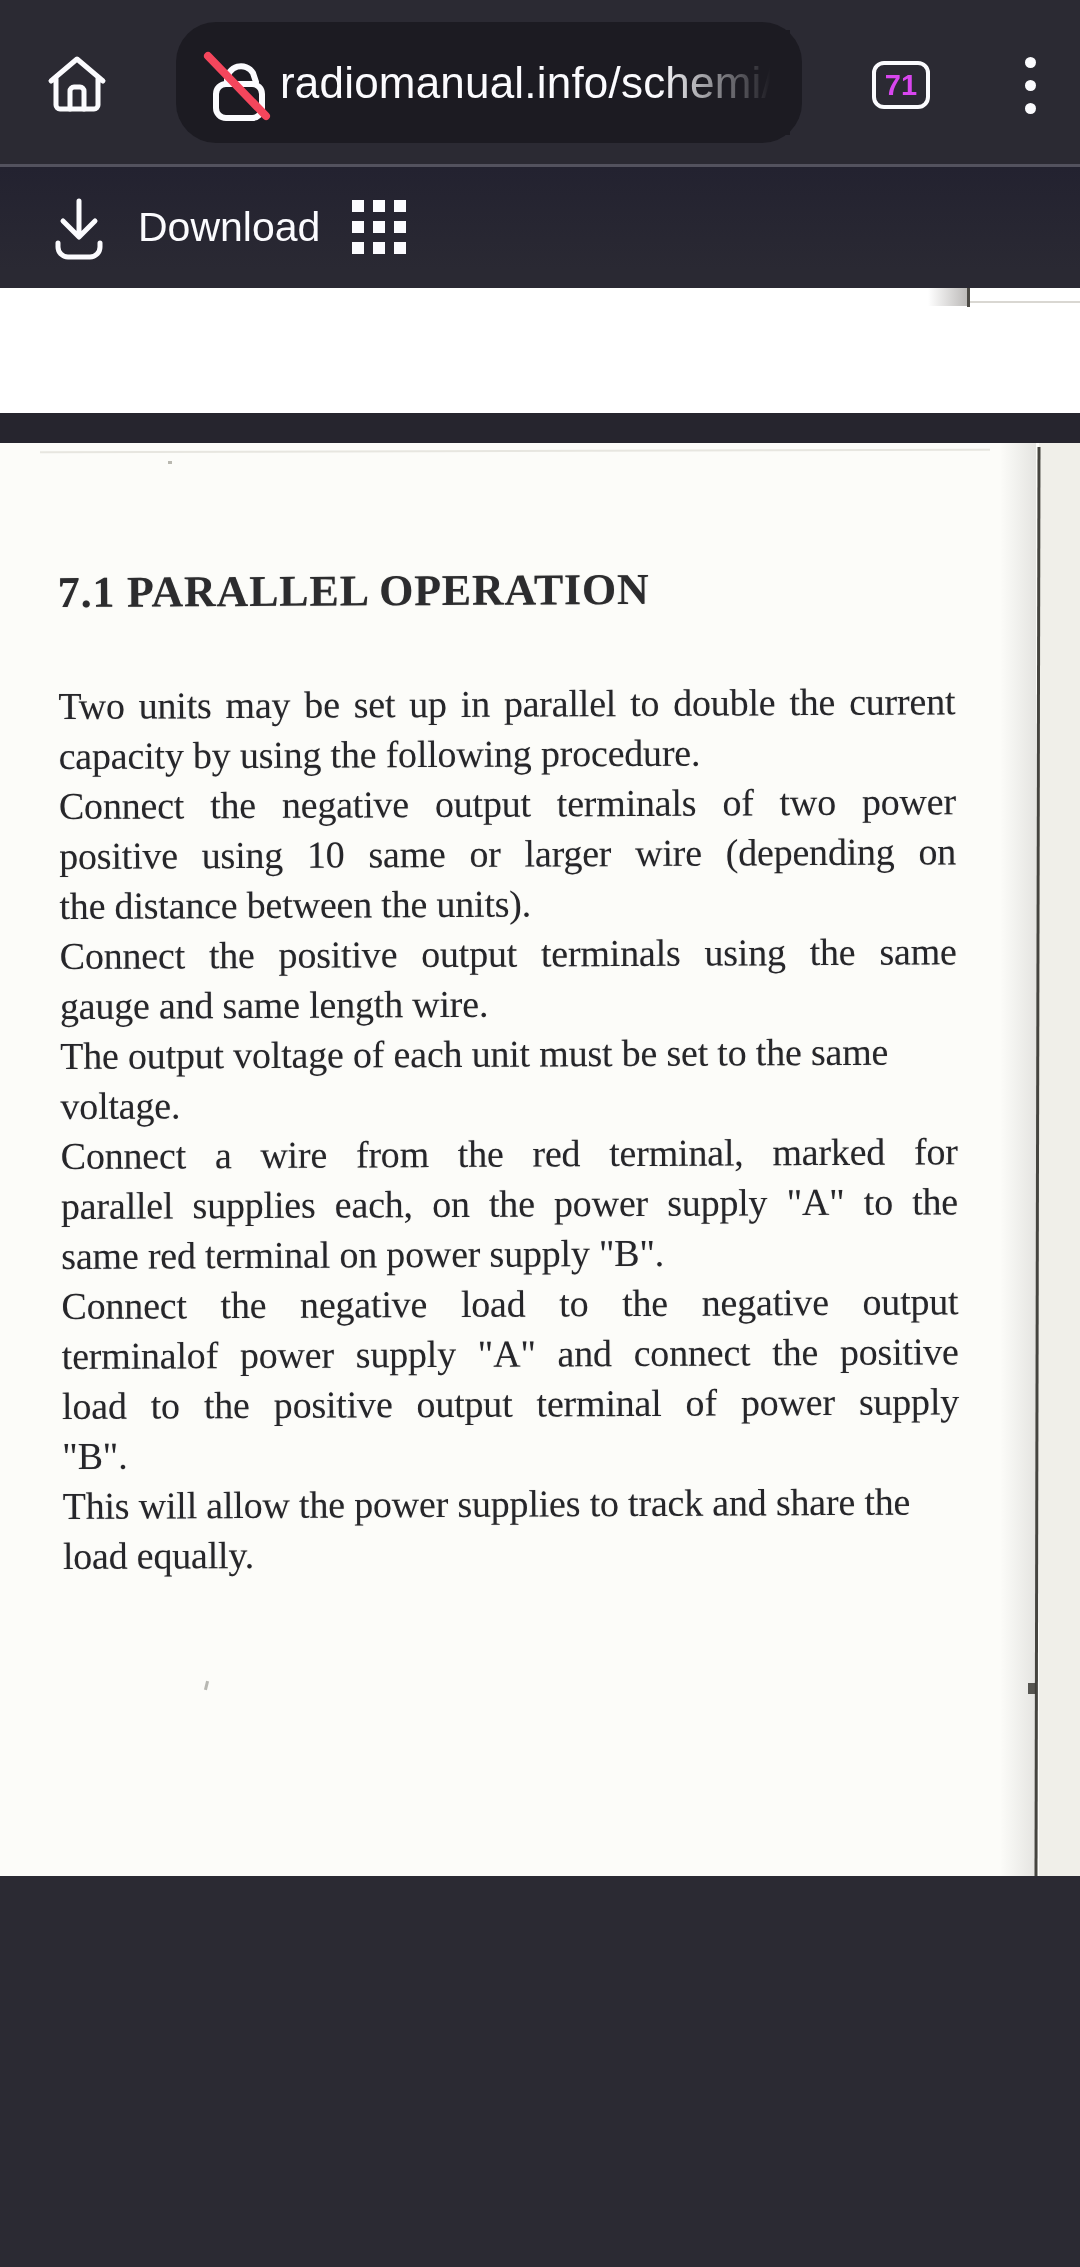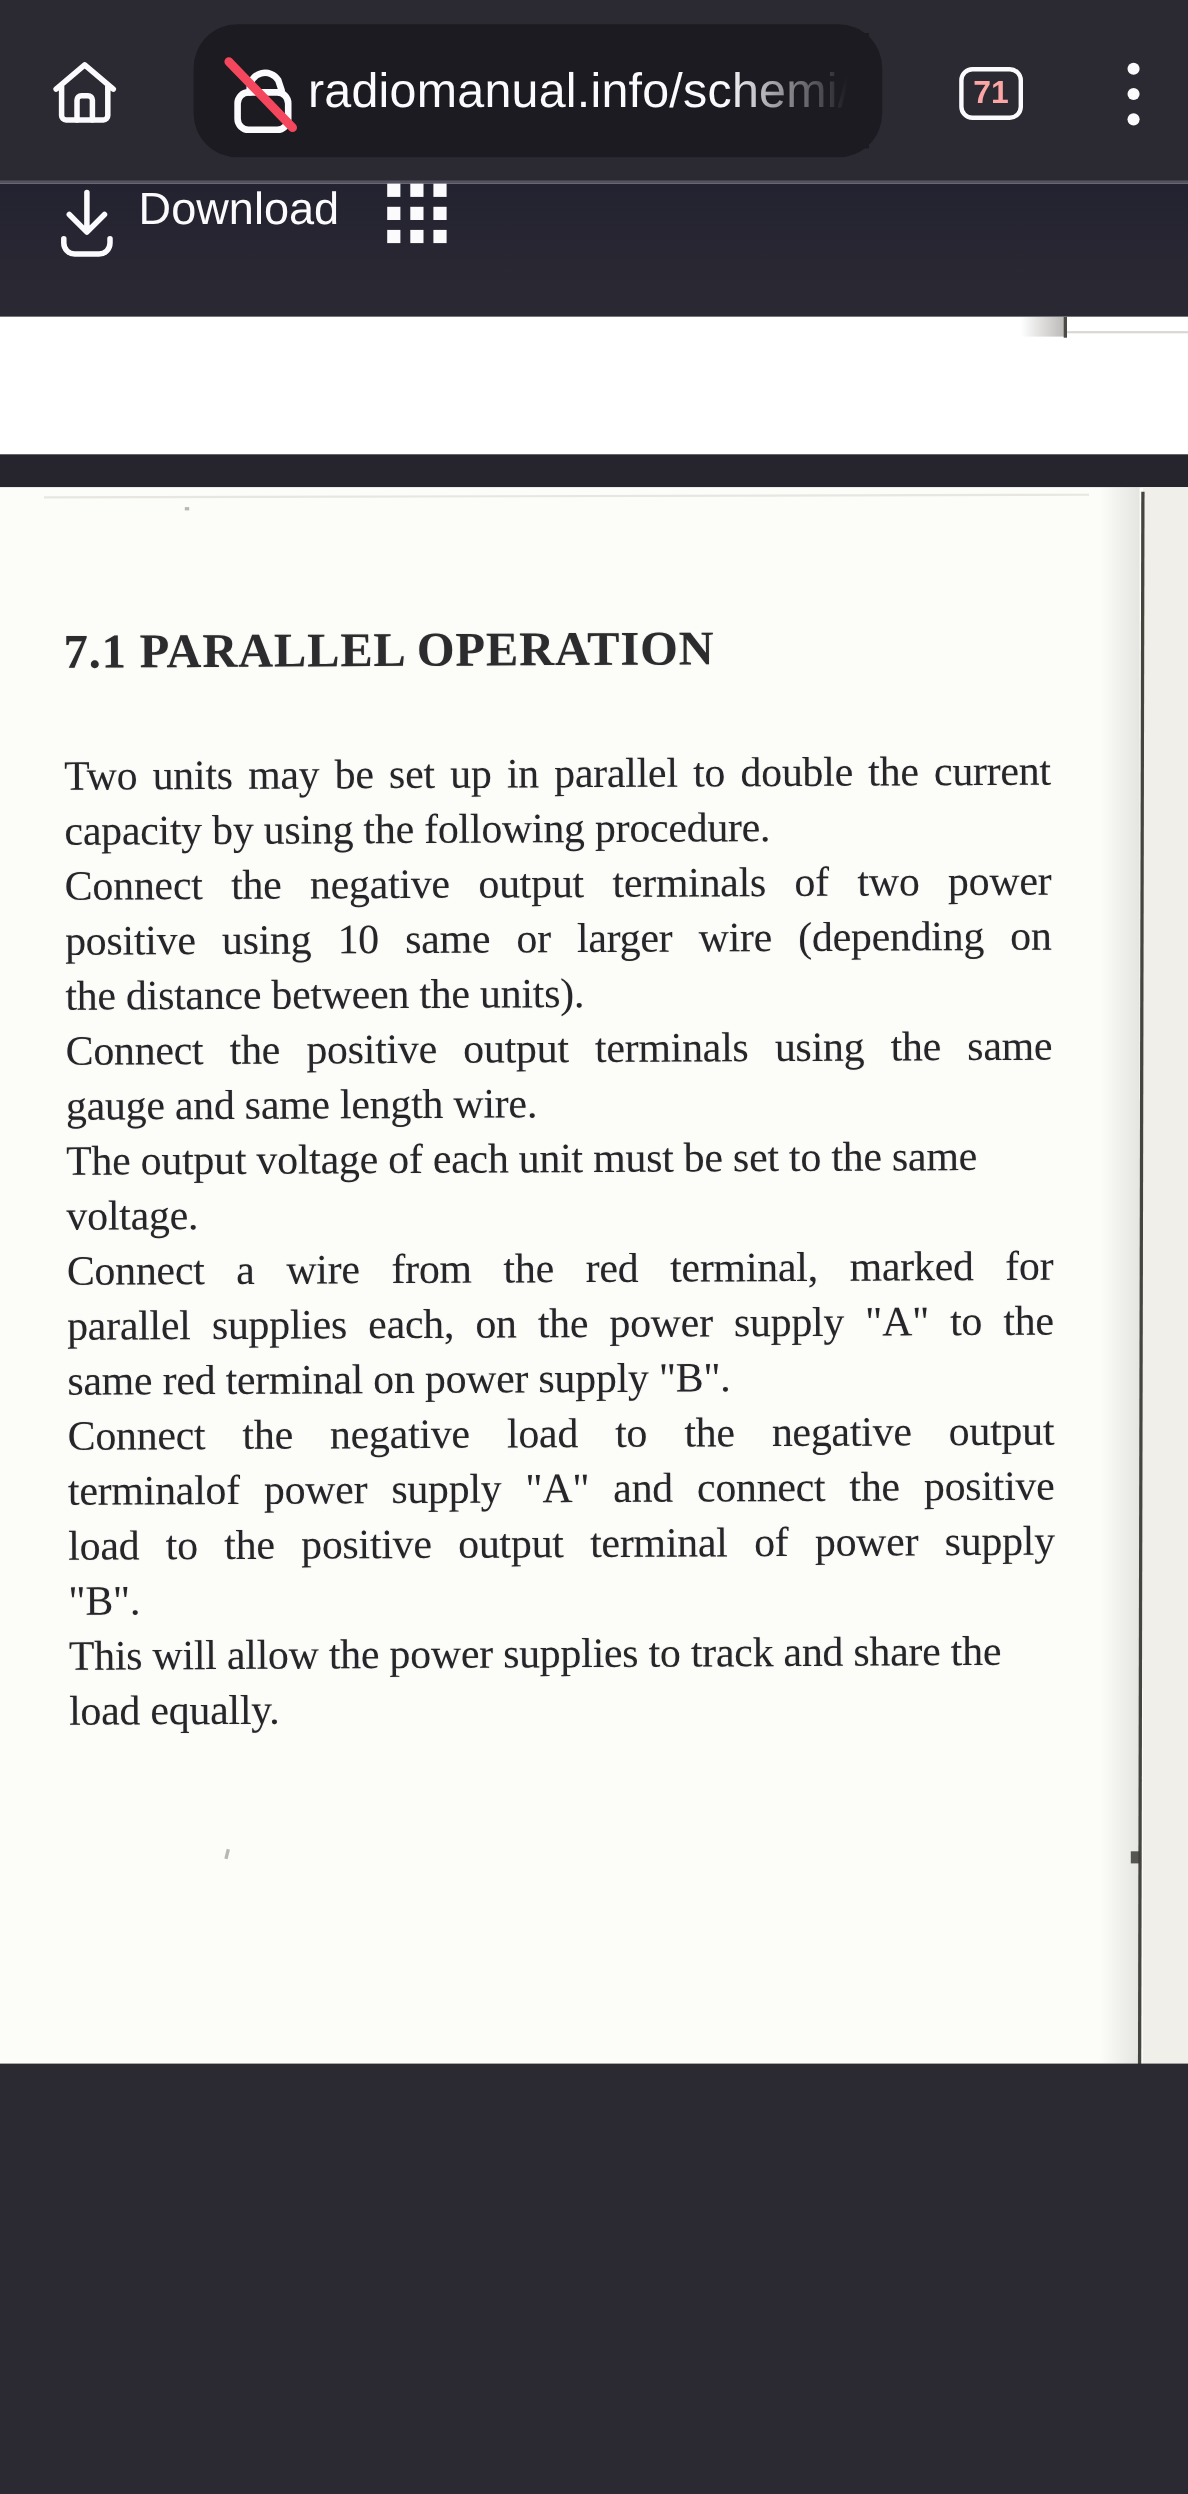--- a/index.html
+++ b/index.html
@@ -11,28 +11,28 @@
   
   .topbar { position:absolute; left:0; top:0; width:1080px; height:166px; background:#2b2a33; }
   .home-btn { position:absolute; left:38px; top:46px; width:78px; height:78px; display:flex; align-items:center; justify-content:center; }
   .url-pill { position:absolute; left:176px; top:22px; width:626px; height:121px; border-radius:40px; background:#1c1b22; }
   .lock-wrap { position:absolute; left:18px; top:18px; width:84px; height:84px; }
   .url-text-clip { position:absolute; left:104px; top:0; width:505px; height:121px; overflow:hidden; display:flex; align-items:center; }
   .url-text { font-size:44px; color:#fbfbfe; white-space:nowrap; letter-spacing:0.2px; }
   .url-fade { position:absolute; right:12px; top:8px; width:130px; height:105px; background:linear-gradient(90deg, rgba(28,27,34,0), #1c1b22 85%); pointer-events:none; }
   .tab-btn { position:absolute; left:864px; top:52px; width:74px; height:66px; display:flex; align-items:center; justify-content:center; }
   .tab-box { width:58px; height:48px; border:4px solid #fbfbfe; border-radius:12px; display:flex; align-items:center; justify-content:center; }
-  .tab-box span { font-size:29px; font-weight:bold; color:#fca5a5; }
+  .tab-box span { font-size:29px; font-weight:bold; color:#d946ef; }
   .menu-btn { position:absolute; left:1000px; top:46px; width:60px; height:78px; display:flex; flex-direction:column; align-items:center; justify-content:center; gap:12px; }
   .menu-btn i { width:11px; height:11px; border-radius:50%; background:#fbfbfe; }
   .bar-sep { position:absolute; left:0; top:164px; width:1080px; height:3px; background:#53525e; }
   
   .dlbar { position:absolute; left:0; top:167px; width:1080px; height:121px;
            background:linear-gradient(180deg,#232230 0%, #2a2933 85%); }
-  .dl-action { position:absolute; top:0; height:121px; display:flex; gap:16px; }
+  .dl-action { position:absolute; top:0; height:121px; display:flex; align-items:center; gap:28px; }
   .dl-action .lbl { font-size:41px; color:#fbfbfe; }
   .act-download { left:48px; }
   .act-openapp { left:352px; }
   .apps-grid { width:56px; height:56px; display:grid; grid-template-columns:repeat(3,12px); grid-template-rows:repeat(3,12px); gap:9px; }
   .apps-grid i { background:#fbfbfe; width:12px; height:12px; }
   
   .prevpage { position:absolute; left:0; top:288px; width:1080px; height:125px; background:#ffffff; }
   .prev-edge-smudge { position:absolute; left:928px; top:0px; width:40px; height:18px; background:linear-gradient(90deg, rgba(0,0,0,0) , rgba(60,55,50,0.35)); }
   .prev-edge-v { position:absolute; left:967px; top:0px; width:3px; height:19px; background:#4c4a45; }
   .prev-edge-h { position:absolute; left:970px; top:13px; width:110px; height:2px; background:#d9d7d2; }

